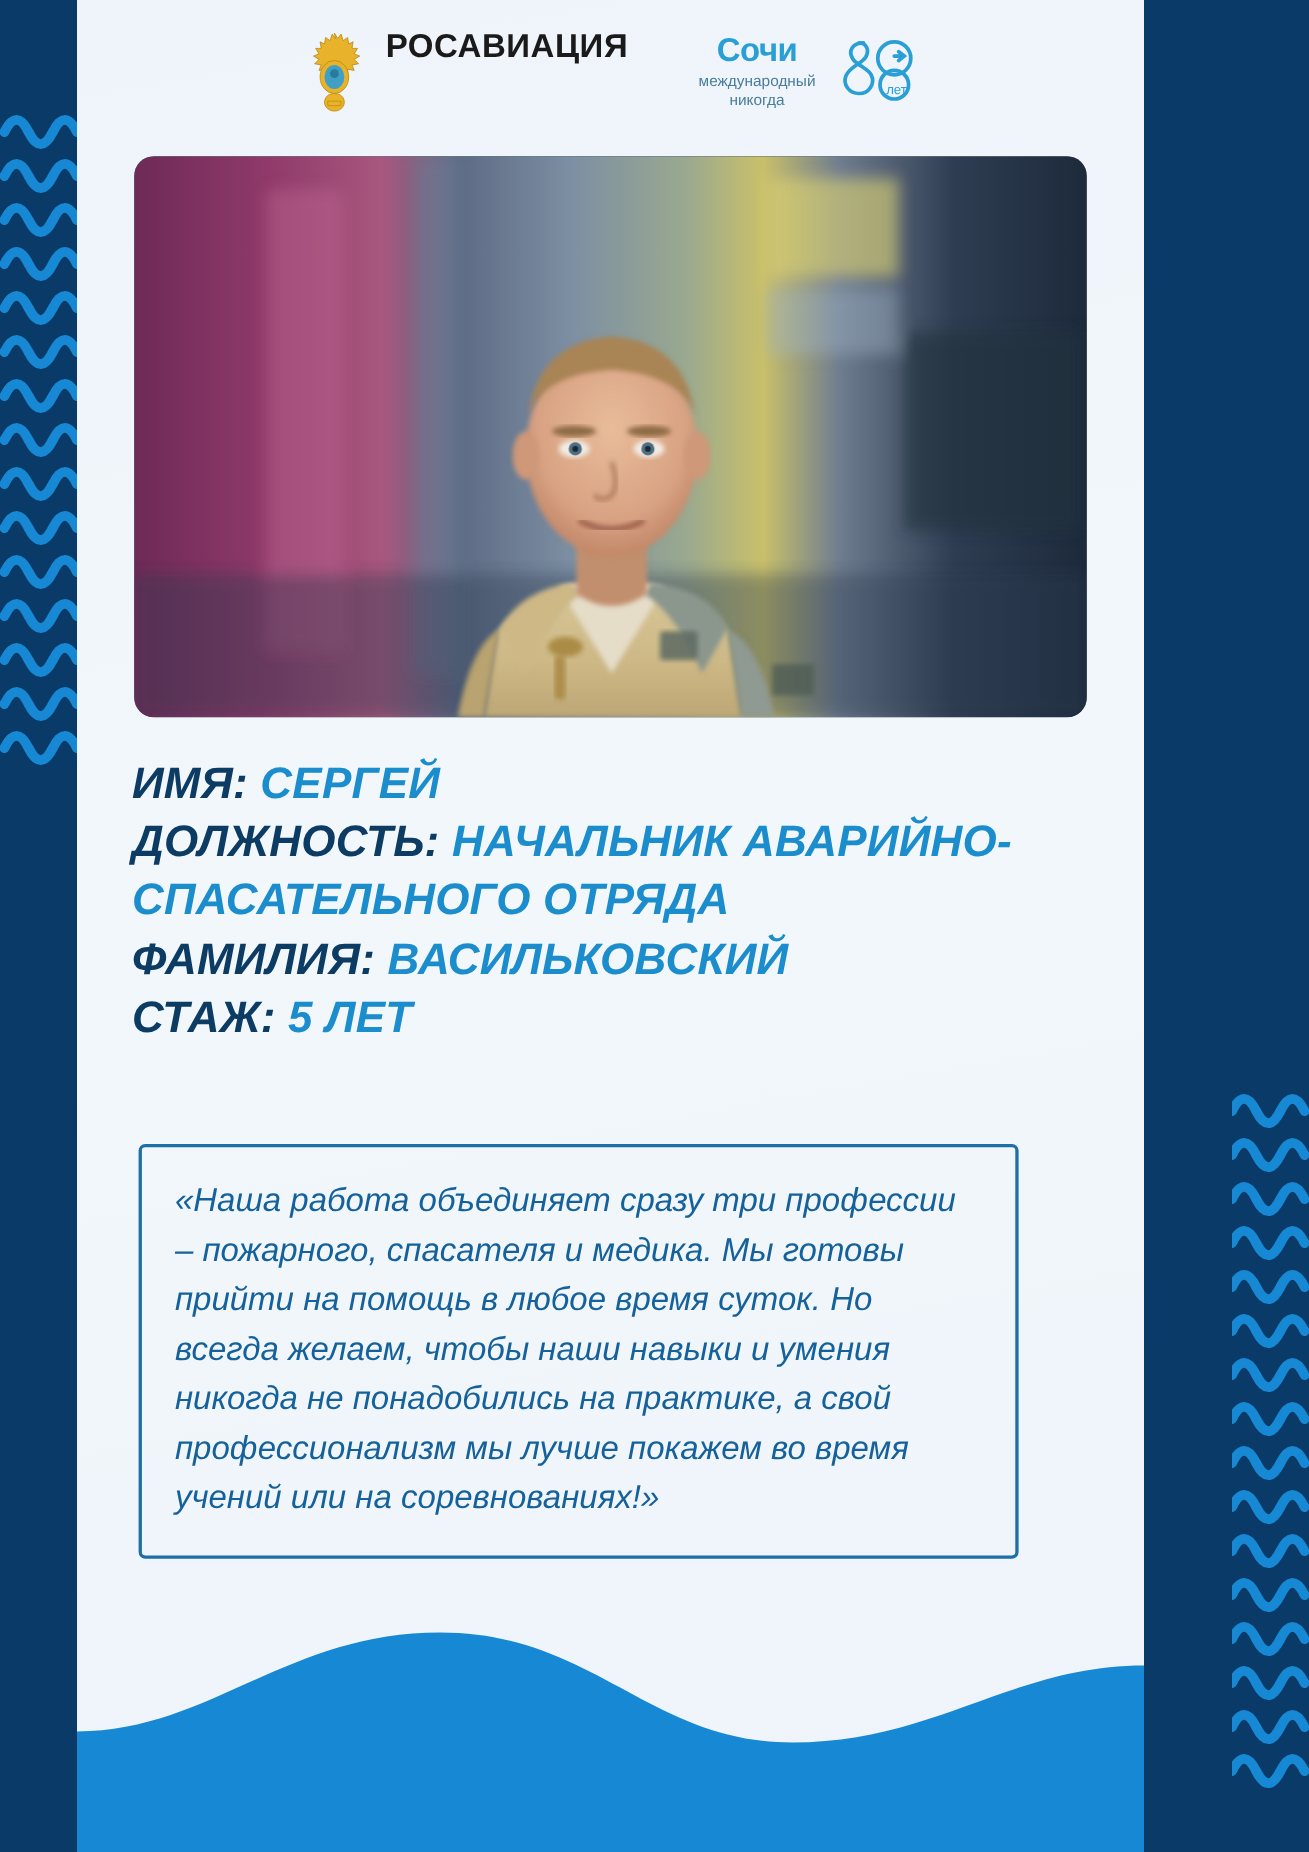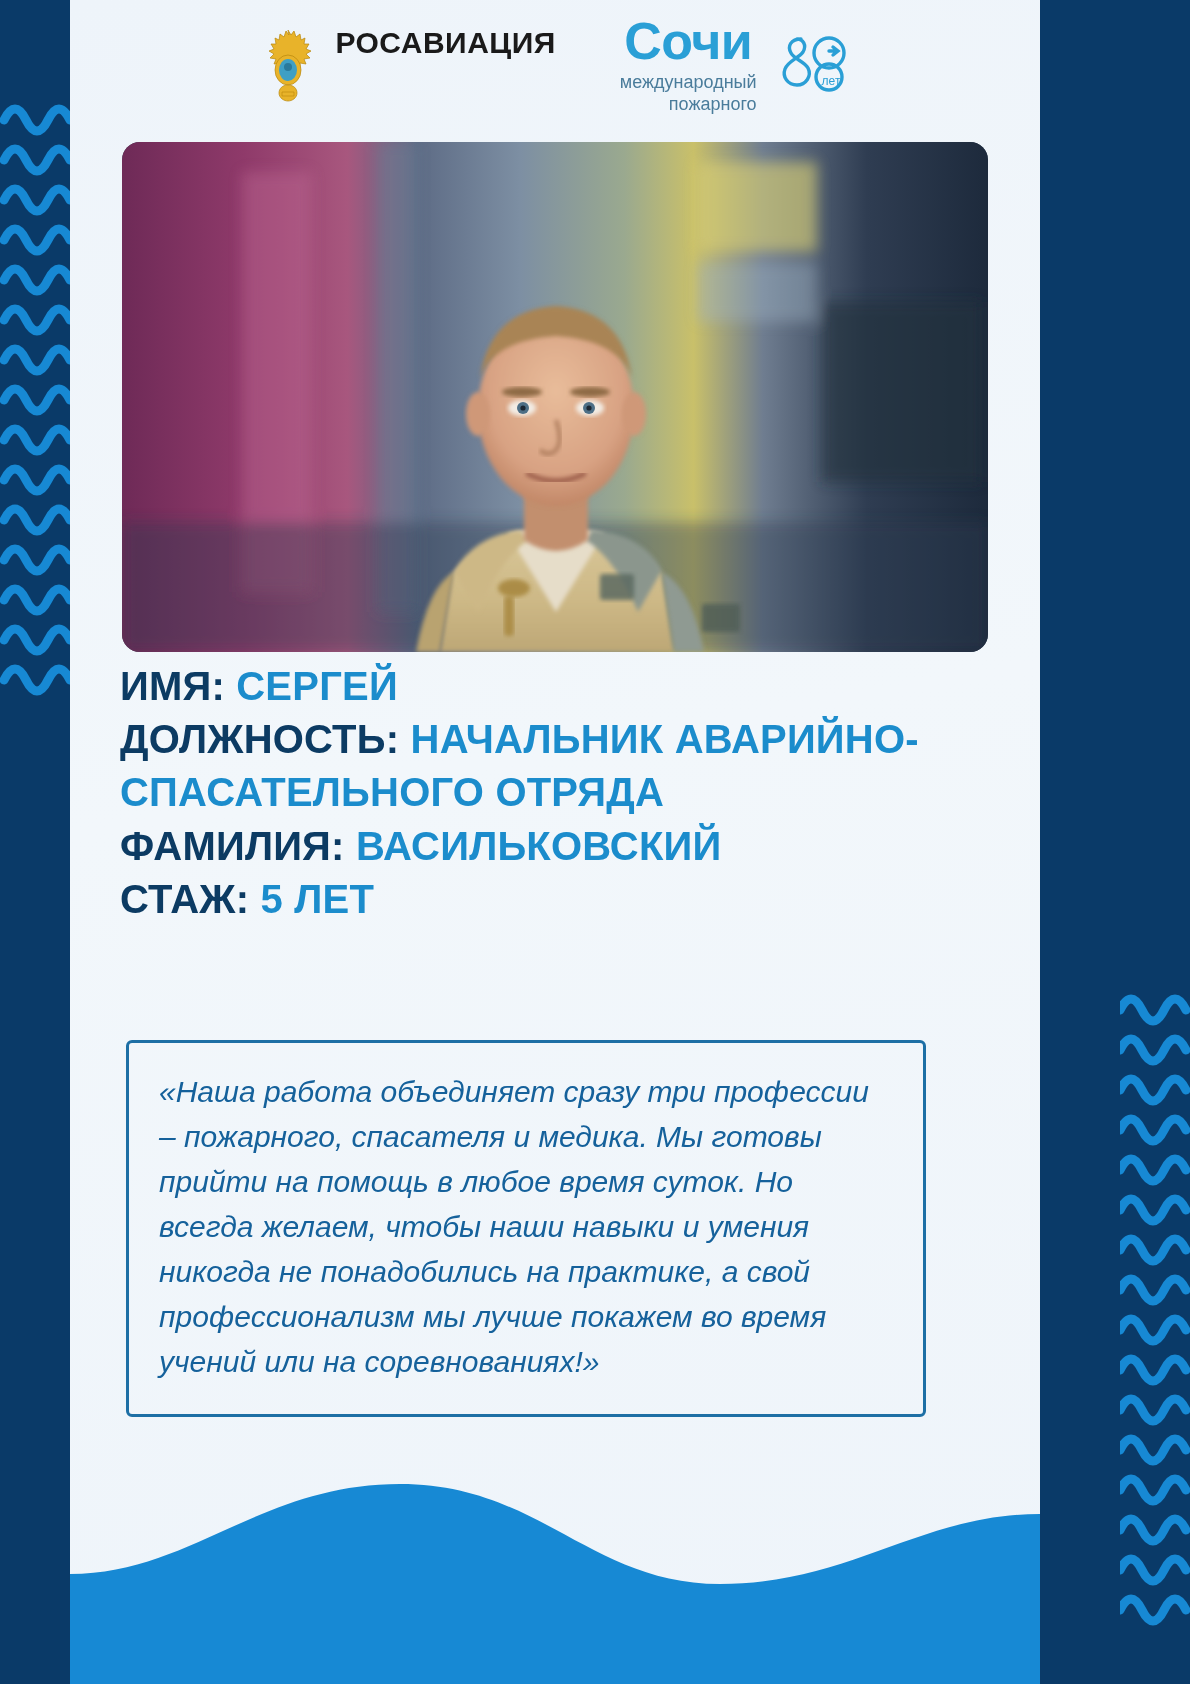--- a/index.html
+++ b/index.html
@@ -80,30 +80,30 @@
     align-items: center;
     gap: 10px;
   }
   .sochi-words {
     display: flex;
     flex-direction: column;
     align-items: center;
     line-height: 1;
   }
   .sochi-title {
-    font-size: 52px;
+    font-size: 30px;
     font-weight: 700;
     color: #2a9fd6;
     letter-spacing: -0.5px;
   }
   .sochi-sub {
     margin-top: 4px;
-    font-size: 18px;
+    font-size: 14px;
     color: #4a7c9b;
-    text-align: right;
+    text-align: center;
     line-height: 1.25;
   }
   .anniversary { width: 86px; height: 72px; display: block; }
 
   
   .photo {
     position: absolute;
     left: 52px;
     top: 142px;
     width: 866px;
@@ -111,22 +111,23 @@
     border-radius: 18px;
     overflow: hidden;
     background: #3a4a5c;
   }
   .photo svg { display: block; width: 100%; height: 100%; }
 
   
   .info {
     position: absolute;
     left: 50px;
-    top: 660px;
+    top: 686px;
     width: 880px;
+    font-style: italic;
   }
   .info-line {
     font-size: 40px;
     font-weight: 700;
     line-height: 1.33;
     color: #0c3b63;
     letter-spacing: 0.2px;
     white-space: normal;
   }
   .info-line .val { color: #1b8ccc; }
@@ -232,21 +233,21 @@
           <path d="M25 66 h12 v4 h-12z" fill="#e8b32a" stroke="#b8860b" stroke-width="0.6"></path>
         </svg>
         <span class="rosaviatsia-text">РОСАВИАЦИЯ</span>
       </div>
 
       <div class="logo-sochi">
         <div class="sochi-words">
           <span class="sochi-title">Сочи</span>
           <span class="sochi-sub">
             <span>международный</span><br>
-            <span>пожарного</span>
+            <span>никогда</span>
           </span>
         </div>
         <svg class="anniversary" viewBox="0 0 86 72" aria-hidden="true">
           <g fill="none" stroke="#2a9fd6" stroke-width="3.4" stroke-linecap="round">
             <path d="M34 10 C 24 10 20 17 24 24 C 27 30 38 33 41 39 C 45 47 39 56 30 56 C 21 56 15 48 18 40 C 21 32 32 29 36 23 C 40 16 36 10 30 10"></path>
             <circle cx="62" cy="24" r="15"></circle>
             <circle cx="62" cy="48" r="13"></circle>
             <path d="M62 22 h8 m-4-4 l5 4 -5 4"></path>
           </g>
           <text x="64" y="56" font-family="Liberation Sans, sans-serif" font-size="12" fill="#2a9fd6" text-anchor="middle">лет</text>

